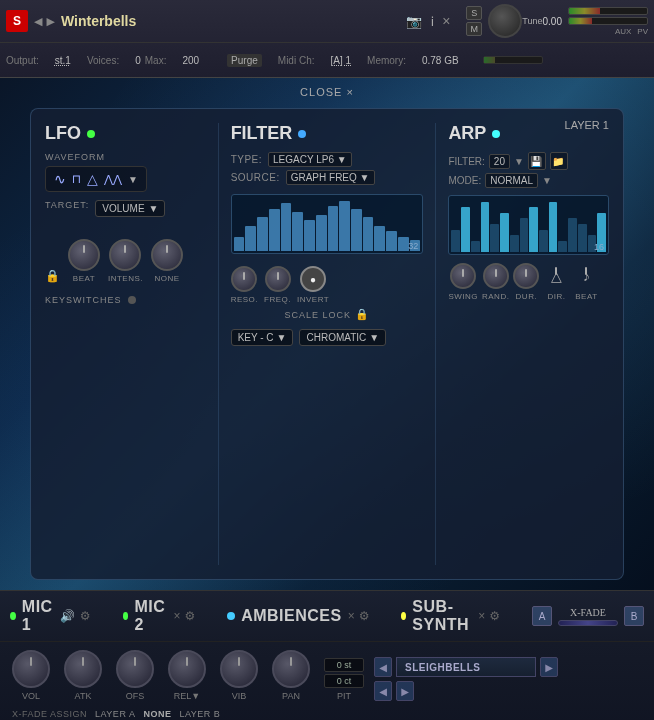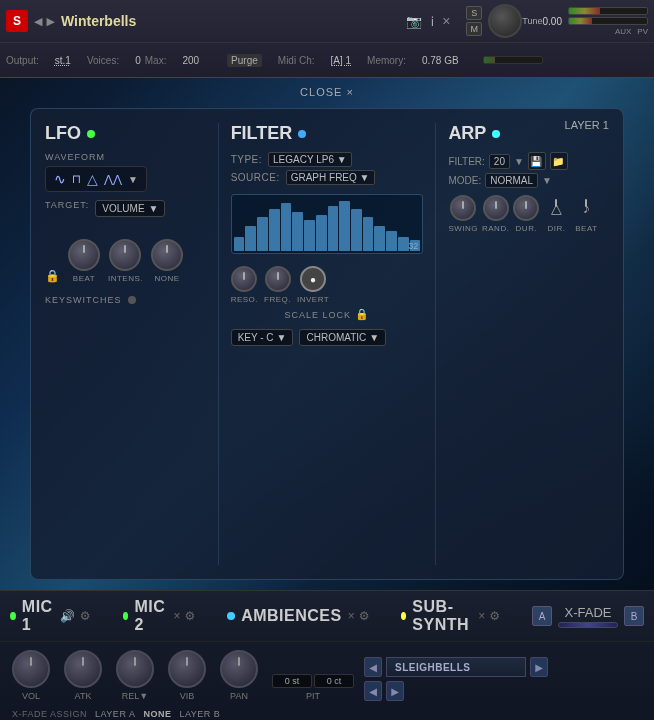--- a/index.html
+++ b/index.html
@@ -511,21 +511,21 @@
       width: 1px;
       height: 30px;
       background: #333;
     }
     .xfade-section {
       margin-left: auto;
       display: flex;
       align-items: center;
       gap: 6px;
     }
-    .xfade-label { font-size: 13px; color: #aaa; }
+    .xfade-label { font-size: 10px; color: #aaa; font-family: Liberation Serif, serif; }
     .ab-btn {
       width: 20px;
       height: 20px;
       background: rgba(80,120,180,0.4);
       border: 1px solid #557;
       color: #aac;
       font-size: 10px;
       display: flex;
       align-items: center;
       justify-content: center;
@@ -861,20 +861,41 @@
           <div class="arp-icons">
             <div class="arp-icon-btn">💾</div>
             <div class="arp-icon-btn">📁</div>
           </div>
         </div>
         <div class="preset-row">
           <span>MODE:</span>
           <span class="preset-val">NORMAL</span>
           <span style="font-size:10px;color:#888;">▼</span>
         </div>
+        <div class="arp-graph">
+          <div class="graph-bars" id="arp-bars">
+              <div class="graph-bar" style="height: 22.4px; background: rgba(40, 100, 140, 0.6);"></div>
+              <div class="graph-bar" style="height: 44.8px; background: rgba(60, 180, 220, 0.9);"></div>
+              <div class="graph-bar" style="height: 11.2px; background: rgba(40, 100, 140, 0.6);"></div>
+              <div class="graph-bar" style="height: 50.4px; background: rgba(60, 180, 220, 0.9);"></div>
+              <div class="graph-bar" style="height: 28px; background: rgba(40, 100, 140, 0.6);"></div>
+              <div class="graph-bar" style="height: 39.2px; background: rgba(60, 180, 220, 0.9);"></div>
+              <div class="graph-bar" style="height: 16.8px; background: rgba(40, 100, 140, 0.6);"></div>
+              <div class="graph-bar" style="height: 33.6px; background: rgba(40, 100, 140, 0.6);"></div>
+              <div class="graph-bar" style="height: 44.8px; background: rgba(60, 180, 220, 0.9);"></div>
+              <div class="graph-bar" style="height: 22.4px; background: rgba(40, 100, 140, 0.6);"></div>
+              <div class="graph-bar" style="height: 50.4px; background: rgba(60, 180, 220, 0.9);"></div>
+              <div class="graph-bar" style="height: 11.2px; background: rgba(40, 100, 140, 0.6);"></div>
+              <div class="graph-bar" style="height: 33.6px; background: rgba(40, 100, 140, 0.6);"></div>
+              <div class="graph-bar" style="height: 28px; background: rgba(40, 100, 140, 0.6);"></div>
+              <div class="graph-bar" style="height: 16.8px; background: rgba(40, 100, 140, 0.6);"></div>
+              <div class="graph-bar" style="height: 39.2px; background: rgba(60, 180, 220, 0.9);"></div>
+            </div>
+          <span class="graph-num">16</span>
+        </div>
         <div class="arp-knobs-row">
           <div class="knob-group">
             <div class="knob knob-small"></div>
             <span class="knob-label">SWING</span>
           </div>
           <div class="knob-group">
             <div class="knob knob-small"></div>
             <span class="knob-label">RAND.</span>
           </div>
           <div class="knob-group">
@@ -949,32 +970,36 @@
       <div class="bottom-knob-group">
         <div class="bottom-knob"></div>
         <span class="bottom-knob-label">VOL</span>
       </div>
       <div class="bottom-knob-group">
         <div class="bottom-knob"></div>
         <span class="bottom-knob-label">ATK</span>
       </div>
       <div class="bottom-knob-group">
         <div class="bottom-knob"></div>
+        <span class="bottom-knob-label">OFS</span>
+      </div>
+      <div class="bottom-knob-group">
+        <div class="bottom-knob"></div>
         <span class="bottom-knob-label">REL▼</span>
       </div>
       <div class="bottom-knob-group">
         <div class="bottom-knob"></div>
         <span class="bottom-knob-label">VIB</span>
       </div>
       <div class="bottom-knob-group">
         <div class="bottom-knob" style="background:radial-gradient(circle at 40% 35%, #585868, #202030);"></div>
         <span class="bottom-knob-label">PAN</span>
       </div>
       <div class="bottom-knob-group">
-        <div style="display:flex;flex-direction:row;gap:2px;">
+        <div style="display:flex;flex-direction:column;gap:2px;">
           <div class="pit-display">0 st</div>
           <div class="pit-display">0 ct</div>
         </div>
         <span class="bottom-knob-label">PIT</span>
       </div>
     </div>
 
     <div class="preset-buttons">
       <div class="preset-btn-row">
         <div class="preset-nav">◀</div>

